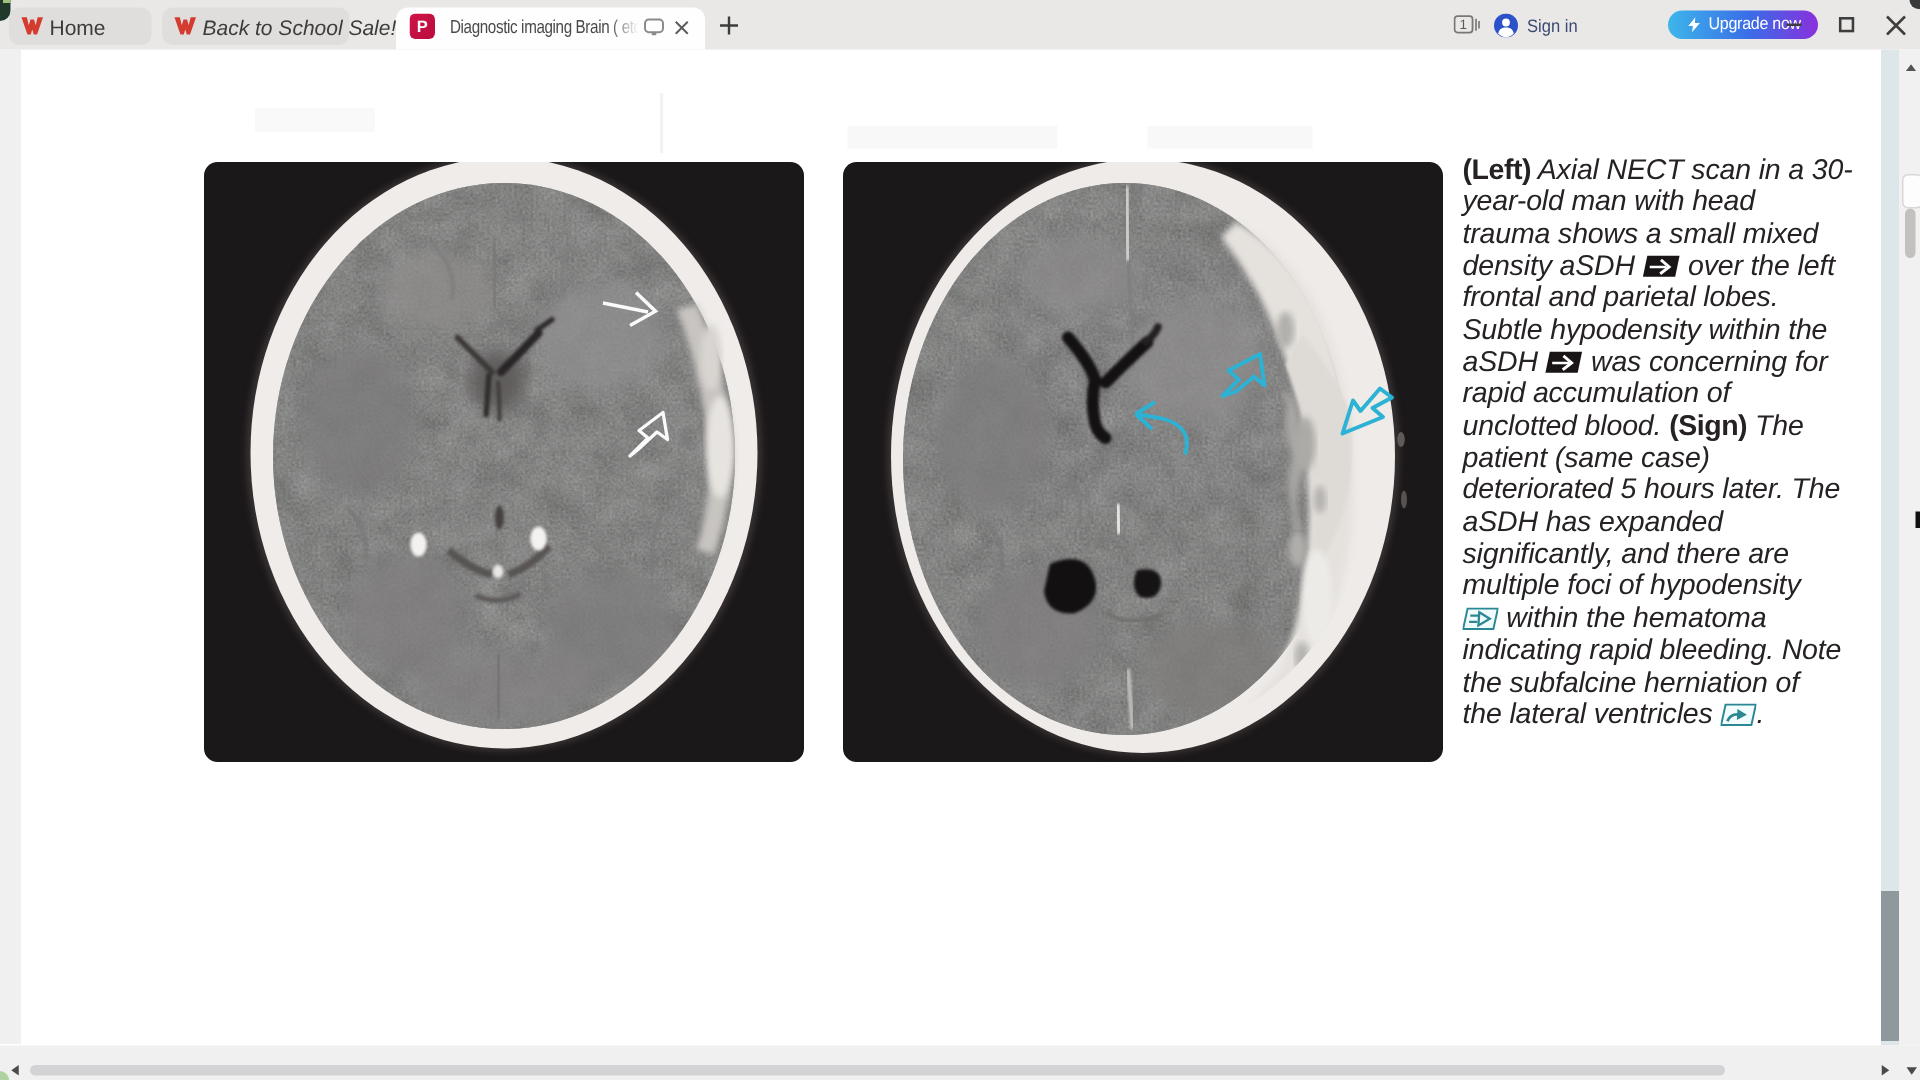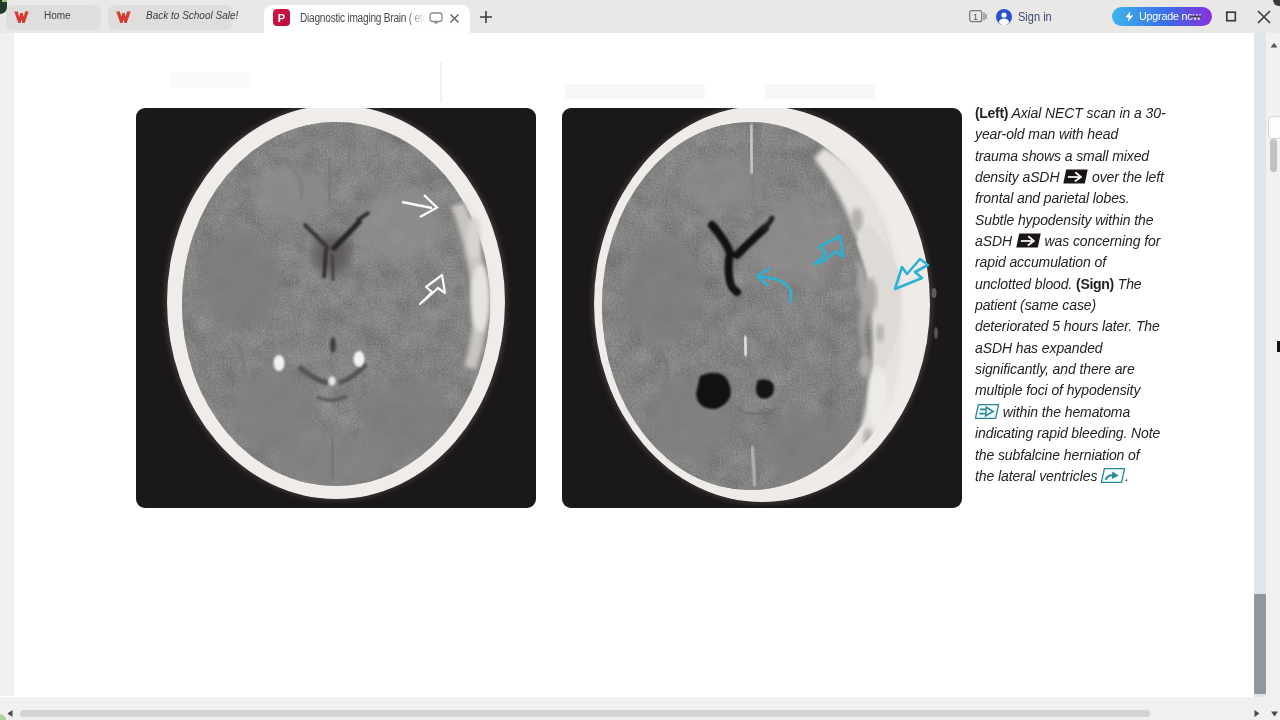--- a/index.html
+++ b/index.html
@@ -3,21 +3,21 @@
 <meta charset="utf-8">
 <style>
   * { margin:0; padding:0; box-sizing:border-box; }
   html,body { width:1280px; height:720px; overflow:hidden; font-family:"Liberation Sans", sans-serif; background:#fff; }
   #app { position:relative; width:1280px; height:720px; background:#ffffff; }
 
   
   #tabbar { position:absolute; left:0; top:0; width:1280px; height:33px; background:#eae8e7; }
   .tab { position:absolute; top:5px; height:25px; border-radius:7px; background:#e0dedd; }
   .tab .wlogo { position:absolute; left:8px; top:5px; }
-  .tab .tlabel { position:absolute; left:27px; top:5px; font-size:10px; color:#3c3c3c; white-space:nowrap;margin-left:11px; }
+  .tab .tlabel { position:absolute; left:27px; top:5px; font-size:14px; color:#3c3c3c; white-space:nowrap; }
   #tab-active { position:absolute; left:264px; top:5px; width:206px; height:28px; background:#fefefe; border-radius:8px 8px 0 0; }
   #corner-tl { position:absolute; left:0; top:0; width:7px; height:14px; background:#20392b; border-bottom-right-radius:7px; }
   #corner-tl2 { position:absolute; left:2px; top:0; width:5px; height:2px; background:#9fc37c; }
   #corner-tr { position:absolute; right:0; top:0; width:7px; height:6px; background:#3a3a3a; border-bottom-left-radius:7px; }
 
   
   .wc { position:absolute; top:0; height:33px; }
 
   
   #signin-label { position:absolute; left:1018px; top:10px; font-size:12px; color:#3a4a72; transform:scaleX(0.92); transform-origin:left; }
@@ -40,21 +40,21 @@
 
   
   #bottombar { position:absolute; left:0; top:697px; width:1280px; height:23px; background:#f1f0f0; }
   #hthumb { position:absolute; left:20px; top:710px; width:1130px; height:7px; background:#d3d2d4; border-radius:4px; }
   #corner-bl { position:absolute; left:0; top:714px; width:6px; height:6px; background:#aed3a0; border-top-right-radius:6px; }
 
   
   #cursor { position:absolute; left:1277px; top:341px; width:3px; height:11px; background:#111; }
 
   
-  #caption { position:absolute; left:975px; top:103px; width:250px; font-size:14px; line-height:21.35px;
+  #caption { position:absolute; left:975px; top:103px; width:250px; font-size:19px; line-height:21.35px;
              color:#262223; font-style:italic; white-space:nowrap; letter-spacing:-0.1px; }
   #caption b { font-style:normal; font-weight:bold; letter-spacing:-0.3px; }
   #caption svg { vertical-align:-2px; }
 </style>
 </head>
 <body>
 <div id="app">
   <div id="leftgut"></div>
   <div id="page"></div>
 

